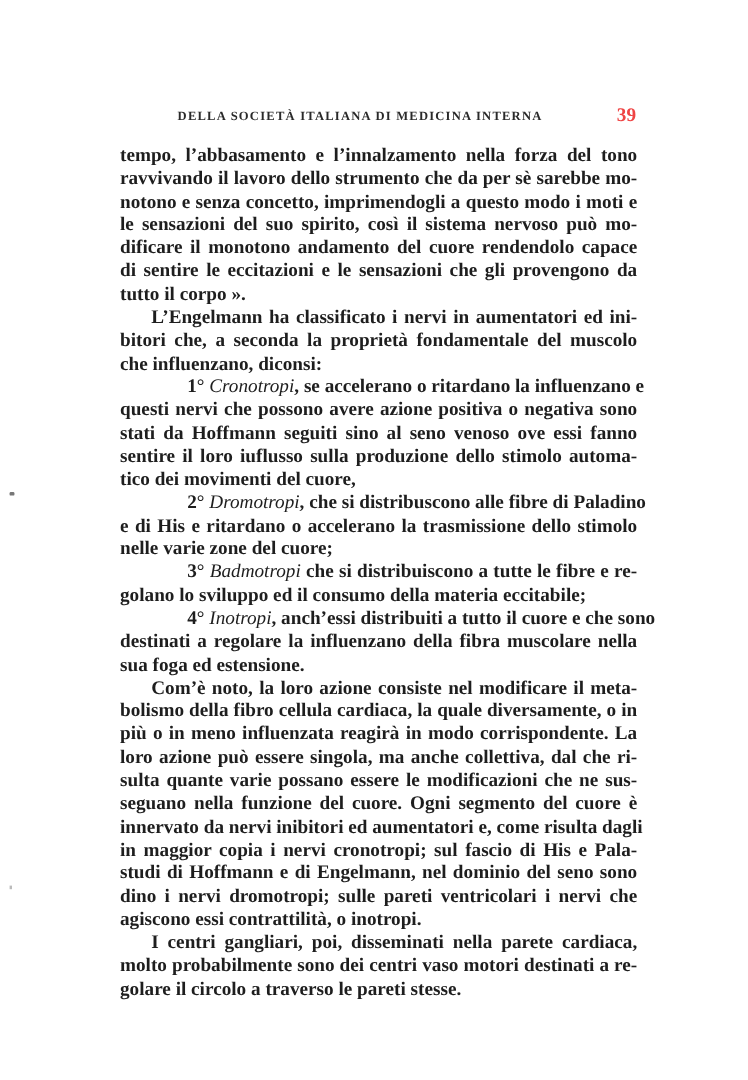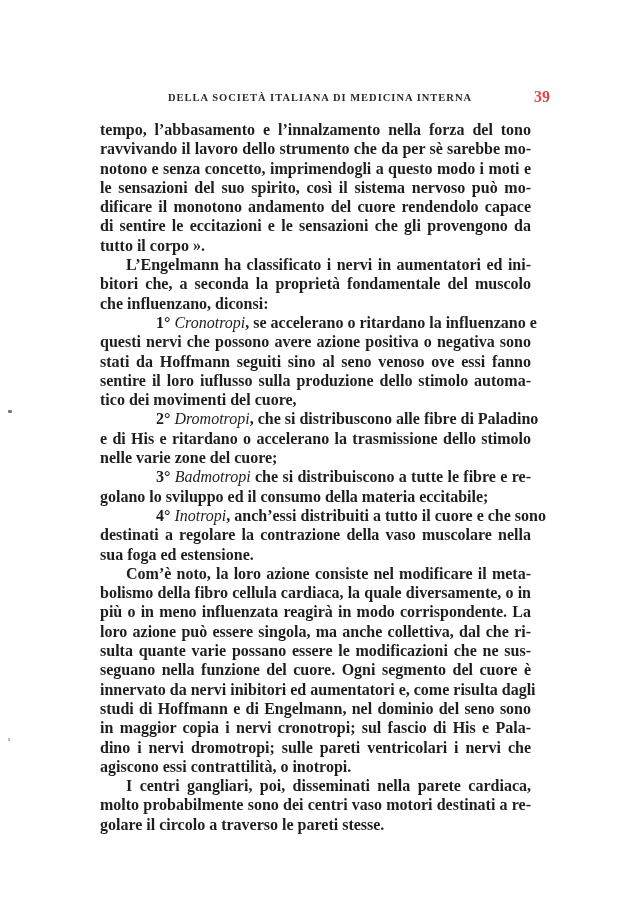--- a/index.html
+++ b/index.html
@@ -5,21 +5,21 @@
   html, body { margin: 0; padding: 0; }
   body {
     width: 623px; height: 900px;
     background: #ffffff;
     position: relative;
     overflow: hidden;
     font-family: "Liberation Serif", "DejaVu Serif", serif;
     color: #1c1c1c;
   }
   .header {
-    position: absolute; left: 148px; top: 90px; width: 382px; height: 20px; margin-left: 20px;
+    position: absolute; left: 148px; top: 90px; width: 382px; height: 20px;
   }
   .header .running {
     position: absolute; left: 0; top: 2px;
     font-size: 10.5px; letter-spacing: 1px; font-weight: bold;
     color: #2a2a2a; white-space: nowrap;
   }
   .header .pageno {
     position: absolute; right: 0; top: -2px;
     font-size: 16px; font-weight: bold; color: #ef4444;
   }
@@ -72,31 +72,31 @@
     <div class="line"><span>questi nervi che possono avere azione positiva o negativa sono</span></div>
     <div class="line"><span>stati da Hoffmann seguiti sino al seno venoso ove essi fanno</span></div>
     <div class="line"><span>sentire il loro iuflusso sulla produzione dello stimolo automa-</span></div>
     <div class="line last"><span>tico dei movimenti del cuore,</span></div>
     <div class="line indent2"><span>2° </span><em class="term">Dromotropi</em><span>, che si distribuscono alle fibre di Paladino</span></div>
     <div class="line"><span>e di His e ritardano o accelerano la trasmissione dello stimolo</span></div>
     <div class="line last"><span>nelle varie zone del cuore;</span></div>
     <div class="line indent2"><span>3° </span><em class="term">Badmotropi</em><span> che si distribuiscono a tutte le fibre e re-</span></div>
     <div class="line last"><span>golano lo sviluppo ed il consumo della materia eccitabile;</span></div>
     <div class="line indent2"><span>4° </span><em class="term">Inotropi</em><span>, anch’essi distribuiti a tutto il cuore e che sono</span></div>
-    <div class="line"><span>destinati a regolare la contrazione della vaso muscolare nella</span></div>
+    <div class="line"><span>destinati a regolare la influenzano della fibra muscolare nella</span></div>
     <div class="line last"><span>sua foga ed estensione.</span></div>
     <div class="line indent1"><span>Com’è noto, la loro azione consiste nel modificare il meta-</span></div>
     <div class="line"><span>bolismo della fibro cellula cardiaca, la quale diversamente, o in</span></div>
     <div class="line"><span>più o in meno influenzata reagirà in modo corrispondente. La</span></div>
     <div class="line"><span>loro azione può essere singola, ma anche collettiva, dal che ri-</span></div>
     <div class="line"><span>sulta quante varie possano essere le modificazioni che ne sus-</span></div>
     <div class="line"><span>seguano nella funzione del cuore. Ogni segmento del cuore è</span></div>
     <div class="line"><span>innervato da nervi inibitori ed aumentatori e, come risulta dagli</span></div>
+    <div class="line"><span>in maggior copia i nervi cronotropi; sul fascio di His e Pala-</span></div>
     <div class="line"><span>studi di Hoffmann e di Engelmann, nel dominio del seno sono</span></div>
-    <div class="line"><span>in maggior copia i nervi cronotropi; sul fascio di His e Pala-</span></div>
     <div class="line"><span>dino i nervi dromotropi; sulle pareti ventricolari i nervi che</span></div>
     <div class="line last"><span>agiscono essi contrattilità, o inotropi.</span></div>
     <div class="line indent1"><span>I centri gangliari, poi, disseminati nella parete cardiaca,</span></div>
     <div class="line"><span>molto probabilmente sono dei centri vaso motori destinati a re-</span></div>
     <div class="line last"><span>golare il circolo a traverso le pareti stesse.</span></div>
   </div>
 
 <div class="mark"></div>
 <div class="mark2"></div>
 

